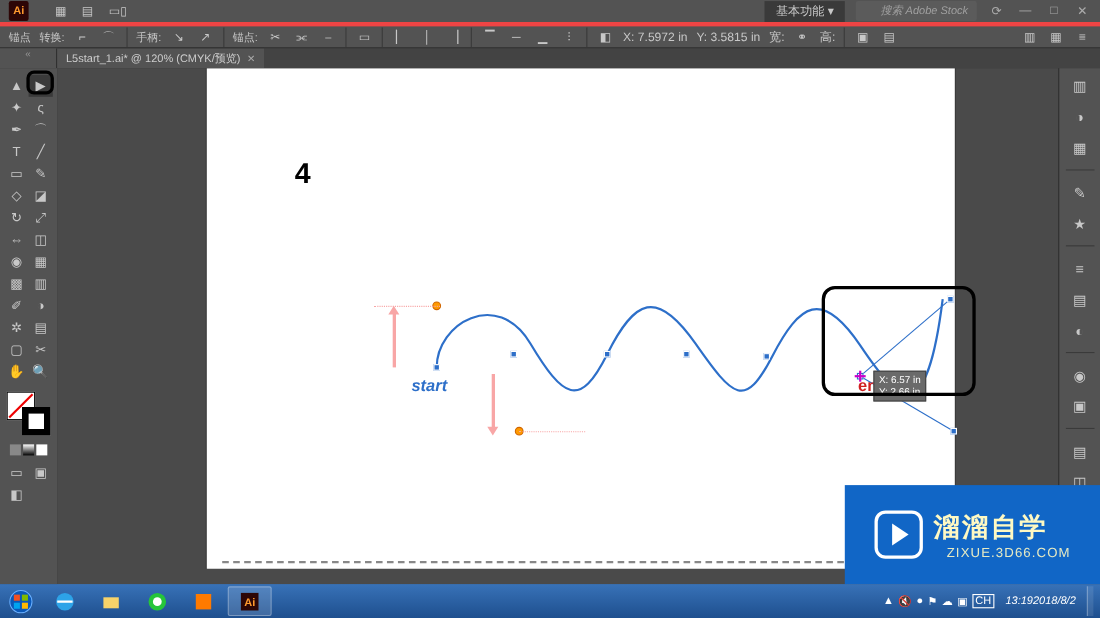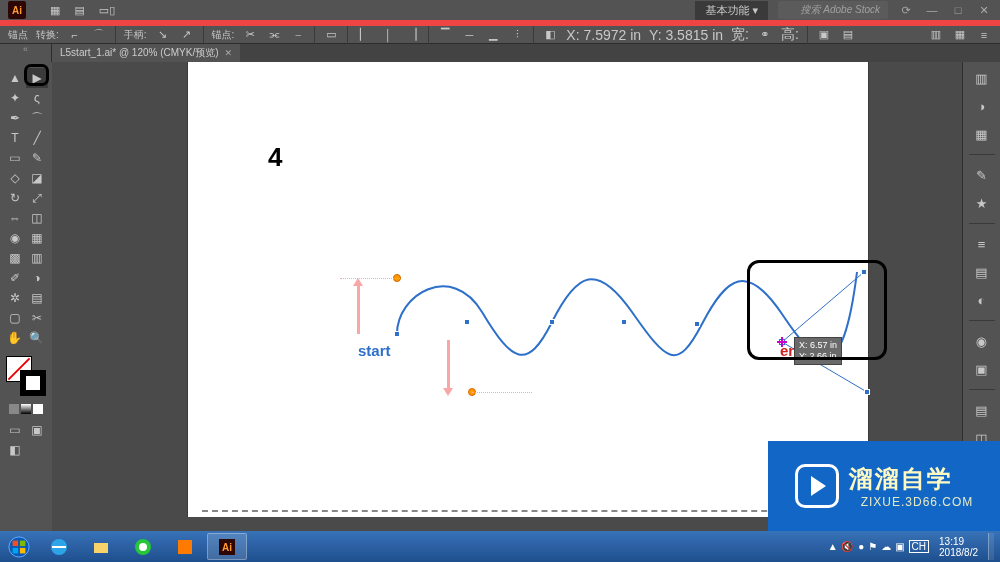--- a/index.html
+++ b/index.html
@@ -10,24 +10,24 @@
   .menubar .ai-logo { width:18px;height:18px;background:#2d0606;color:#ff9a2e;display:flex;align-items:center;justify-content:center;font-size:10px;font-weight:bold;border-radius:2px;margin-right:8px; }
   .menubar .menus { display:flex; gap:14px; }
   .menubar .menus span { cursor:default; }
   .menubar .tool-icons { display:flex; gap:14px; margin-left:16px; align-items:center;}
   .menubar .right { margin-left:auto; display:flex; align-items:center; gap:10px;}
   .menubar .workspace { background:#3a3a3a; padding:2px 10px; font-size:11px; }
   .menubar .search { background:#5b5b5b;color:#ccc;font-size:10px;padding:2px 8px 2px 16px;border-radius:2px;width:110px;position:relative;font-style:italic;text-align:right;}
   .win-btn { width:16px; text-align:center; color:#aaa; }
 
   
-  .optionsbar { height:24px; background:#535353; border-top:6px solid #ef4444; border-bottom:1px solid #2d2d2d; display:flex; align-items:center; padding:0 8px; color:#c8c8c8; font-size:10px; gap:8px;}
+  .optionsbar { height:24px; background:#535353; border-top:4px solid #ef4444; border-bottom:1px solid #2d2d2d; display:flex; align-items:center; padding:0 8px; color:#c8c8c8; font-size:10px; gap:8px;}
   .optionsbar .sep { width:1px;height:18px;background:#3a3a3a; }
   .optionsbar .ico { width:16px;height:16px;display:flex;align-items:center;justify-content:center;font-size:11px;color:#c8c8c8; }
-  .optionsbar .coord { font-size:14px; }
+  .optionsbar .coord { font-size:11px; }
 
   
   .tabbar { height:18px; background:#434343; display:flex; align-items:flex-end;}
   .tabbar .tab { background:#535353;color:#ccc;font-size:10px;padding:2px 8px;display:flex;align-items:center;gap:6px;border-top:1px solid #2d2d2d;}
   .tabbar .tab .x { font-size:9px;color:#aaa; }
 
   
   .main { position:absolute; top:62px; left:52px; right:38px; bottom:31px; background:#4a4a4a; }
   .canvas-wrap { position:absolute; top:0; left:0; right:0; bottom:14px; overflow:hidden; }
   .artboard { position:absolute; top:0; left:136px; width:680px; height:470px; background:#fff; box-shadow:0 0 0 1px #3a3a3a; }
@@ -61,21 +61,21 @@
   .hscroll .track .thumb { position:absolute;left:0;width:8px;height:12px;background:#6a6a6a; }
   .hscroll .label { color:#aaa;font-size:10px;margin:0 18px; }
 
   
   .taskbar { position:absolute;bottom:0;left:0;right:0;height:31px;background:linear-gradient(#3872b8,#1e4f8e);display:flex;align-items:center;}
   .taskbar .start { width:38px;height:31px;display:flex;align-items:center;justify-content:center; }
   .taskbar .start svg{width:22px;height:22px;}
   .taskbar .tbtn { width:40px;height:27px;margin:2px 1px;display:flex;align-items:center;justify-content:center;border-radius:2px; }
   .taskbar .tbtn.active{background:rgba(255,255,255,0.15);border:1px solid rgba(255,255,255,0.3);}
   .taskbar .tray { margin-left:auto; display:flex; align-items:center; color:#fff; font-size:10px; padding-right:6px; gap:4px;}
-  .taskbar .tray .clock { display:flex;flex-direction:column;align-items:flex-start;line-height:1.1;padding:0 6px;}
+  .taskbar .tray .clock { display:flex;align-items:flex-end;line-height:1.1;padding:0 6px;font-style:italic;}
 
   
   .watermark { position:absolute; right:0; bottom:31px; width:232px; height:90px; background:#1166c6; display:flex; align-items:center; justify-content:center; gap:10px; }
   .watermark .play { width:44px;height:44px;border:3px solid #fff;border-radius:10px;display:flex;align-items:center;justify-content:center; }
   .watermark .play::before{content:"";border-left:15px solid #fff;border-top:10px solid transparent;border-bottom:10px solid transparent;margin-left:4px;}
   .watermark .txt { color:#fef9c3; }
   .watermark .txt .cn{font-size:24px;font-weight:bold;letter-spacing:2px;}
   .watermark .txt .url{font-size:12px;opacity:0.9;letter-spacing:1px;margin-left:12px;}
 
   
@@ -279,21 +279,21 @@
 
     <div class="hdot" style="left:345px;top:216px;"></div>
     <div class="hdot" style="left:420px;top:330px;"></div>
 
     <div class="dashline" style="left:288px;top:216px;width:60px;"></div>
     <div class="dashline" style="left:420px;top:330px;width:60px;"></div>
 
     <div class="arrow up" style="left:305px;top:222px;height:50px;"></div>
     <div class="arrow down" style="left:395px;top:278px;height:50px;"></div>
 
-    <div class="lbl" style="left:306px;top:280px;">start</div>
+    <div class="lbl" style="left:322px;top:280px;font-style:italic;">start</div>
     <div class="lbl end" style="left:728px;top:280px;">end</div>
 
     <div class="smartbox" style="left:742px;top:275px;">
       <div>X: 6.57 in</div>
       <div>Y: 2.66 in</div>
     </div>
     <div class="grabpt" style="left:730px;top:280px;"></div>
 
     <div class="hl" style="left:695px;top:198px;width:140px;height:100px;"></div>
   </div>

